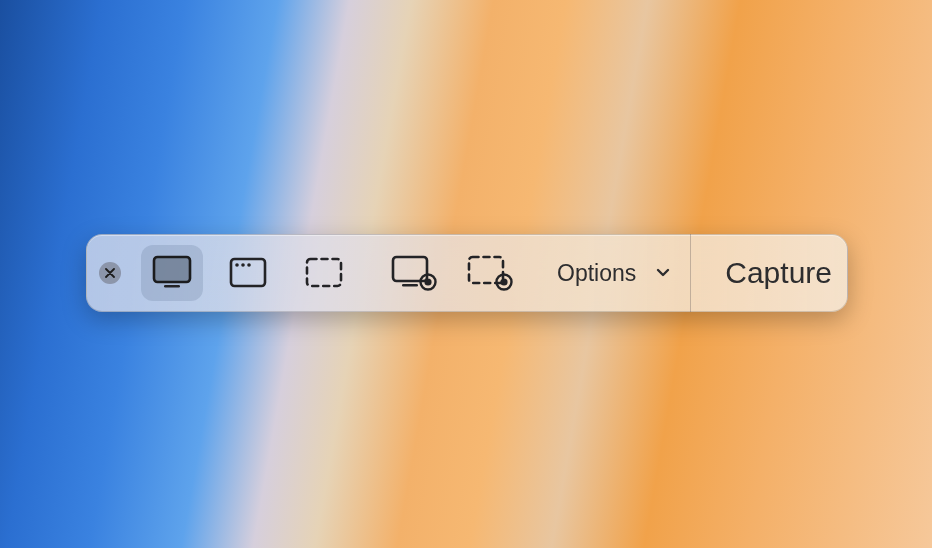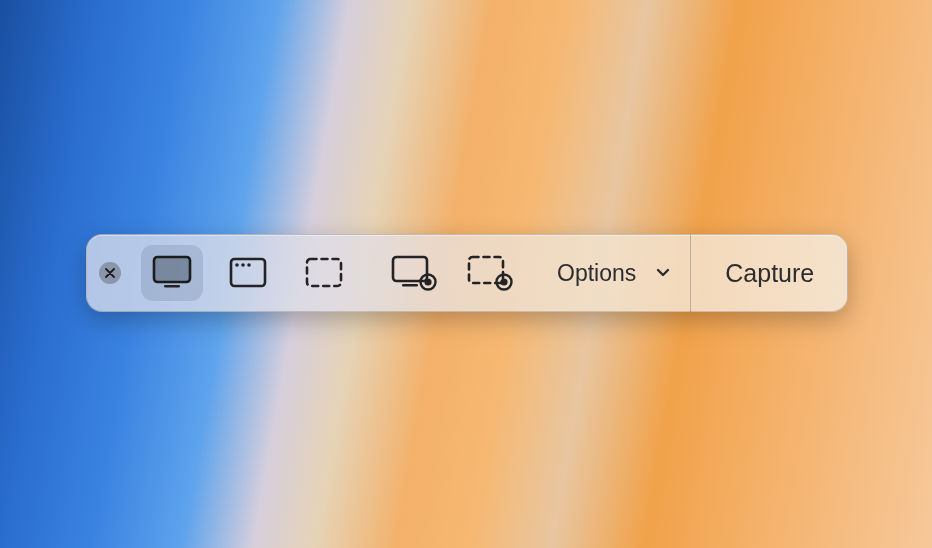--- a/index.html
+++ b/index.html
@@ -105,21 +105,21 @@
       cursor: pointer;
     }
     .capture-btn {
       margin-left: auto;
       border-left: 1px solid rgba(60,60,70,0.28);
       height: 78px;
       padding: 15px 34px;
       display: flex;
       align-items: center;
       justify-content: center;
-      font-size: 25px;
+      font-size: 30px;
       font-weight: 400;
       color: #2d2d2f;
       cursor: pointer;
     }
     svg { display: block; }
     .screen-icon .screen-rect { fill: none; stroke: #232326; stroke-width: 2.6; }
     .screen-icon .screen-base { fill: #232326; }
     .window-icon rect { fill: none; stroke: #232326; stroke-width: 2.6; }
     .window-icon .dot { fill: #232326; }
     .dashed-rect { fill: none; stroke: #232326; stroke-width: 2.6; stroke-dasharray: 6 5; stroke-linecap: round; }

